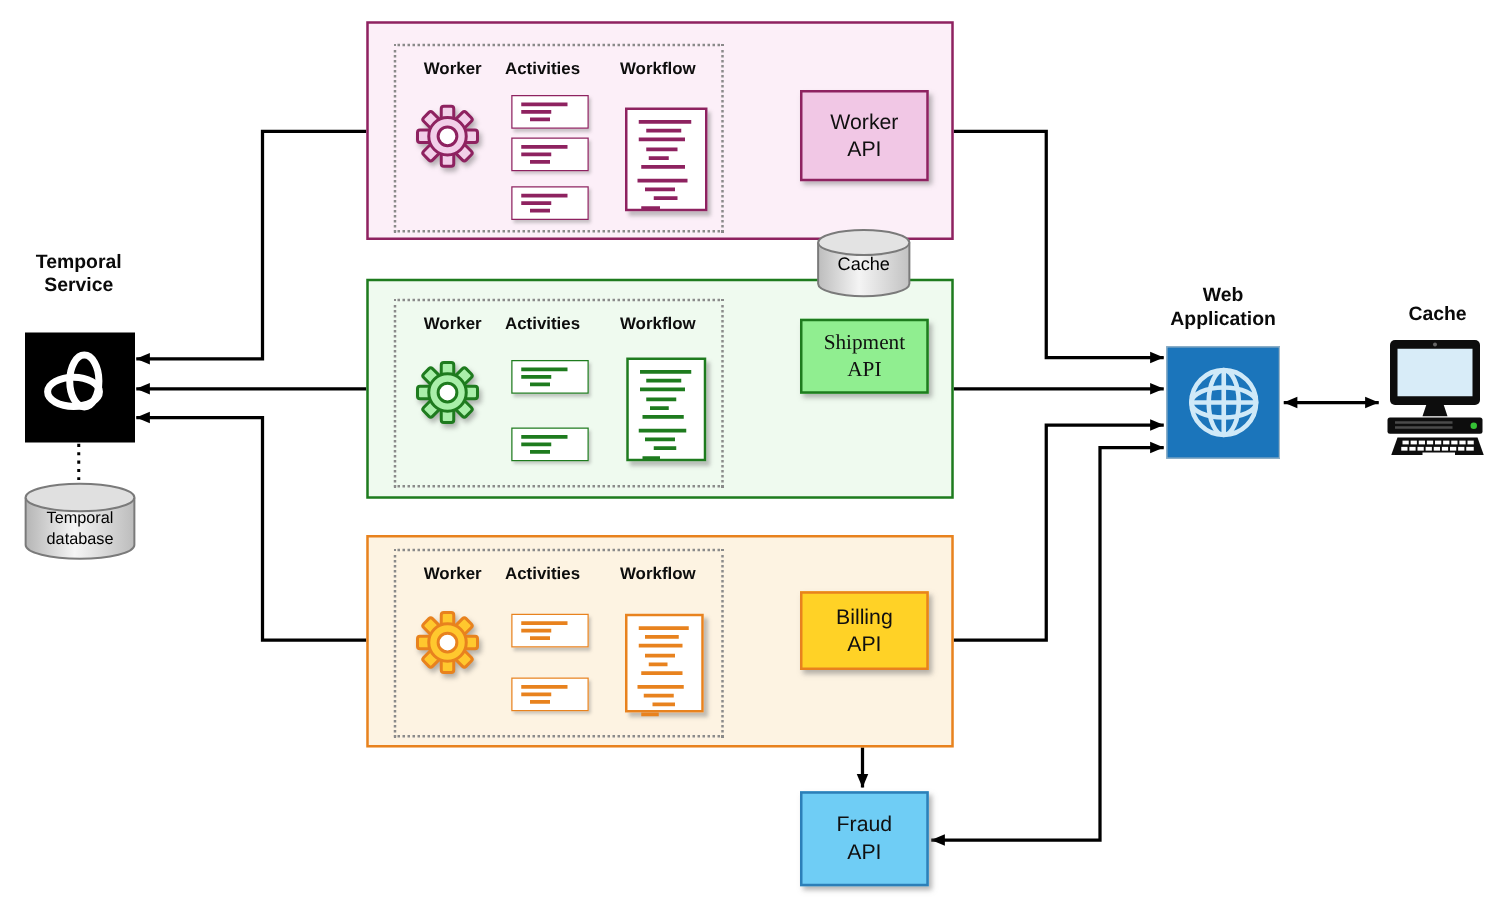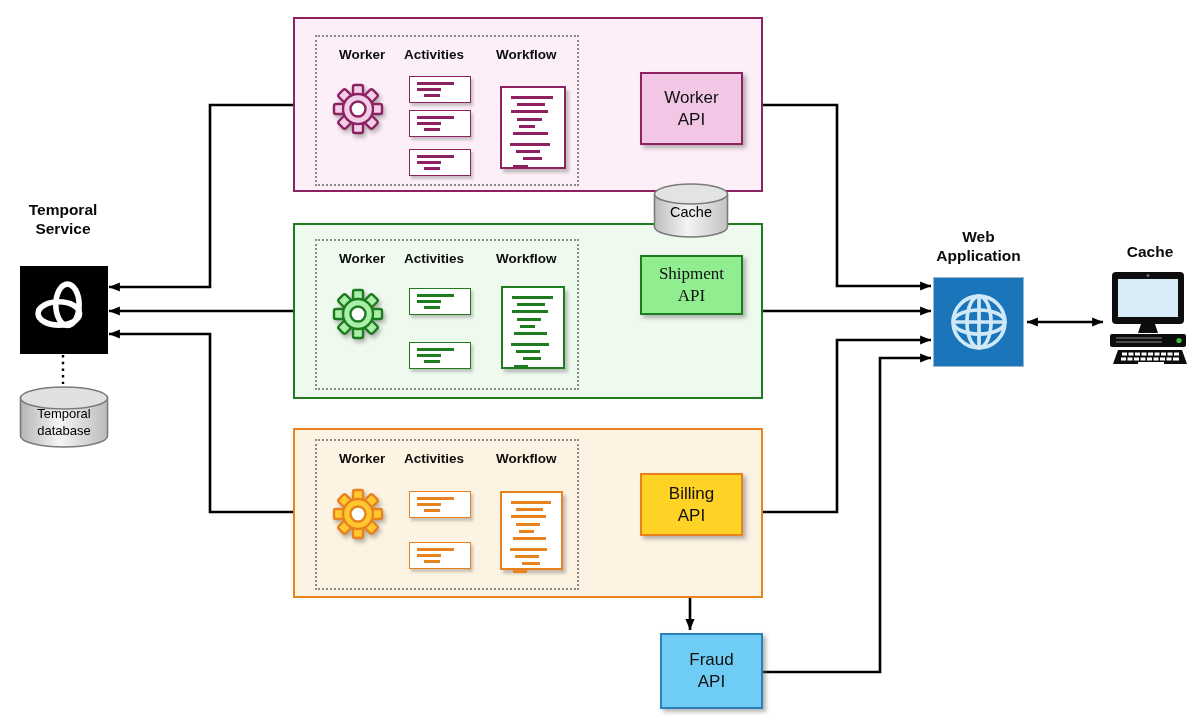--- a/index.html
+++ b/index.html
@@ -219,21 +219,21 @@
           <i></i>
           <i></i>
           <i></i>
           <i></i>
       </div>
     </div>
   </div>
   <div class="api ml" style="left: 640px; top: 473px; width: 103px; height: 63px; --accent: #e8821e; --bg: #fdf3e2; --api-fill: #ffd226; --gear-fill: #ffc82e;">Billing
 API</div>
 
-  <div class="api ml plain" style="left: 660px; top: 633px; width: 103px; height: 76px; --accent: #2c7fb8; --api-fill: #6fcdf5; background: rgb(111, 205, 245); border-color: rgb(44, 127, 184);">Fraud
+  <div class="api ml plain" style="left: 640px; top: 633px; width: 103px; height: 76px; --accent: #2c7fb8; --api-fill: #6fcdf5; background: rgb(111, 205, 245); border-color: rgb(44, 127, 184);">Fraud
 API</div>
 
   <svg style="position:absolute;left:653px;top:182px" width="76" height="58">
     <defs>
       <linearGradient id="cg" x1="0" y1="0" x2="1" y2="0">
         <stop offset="0" stop-color="#bdbdbd"></stop>
           <stop offset="0.45" stop-color="#f4f4f4"></stop>
           <stop offset="1" stop-color="#c2c2c2"></stop>
       </linearGradient>
     </defs>

